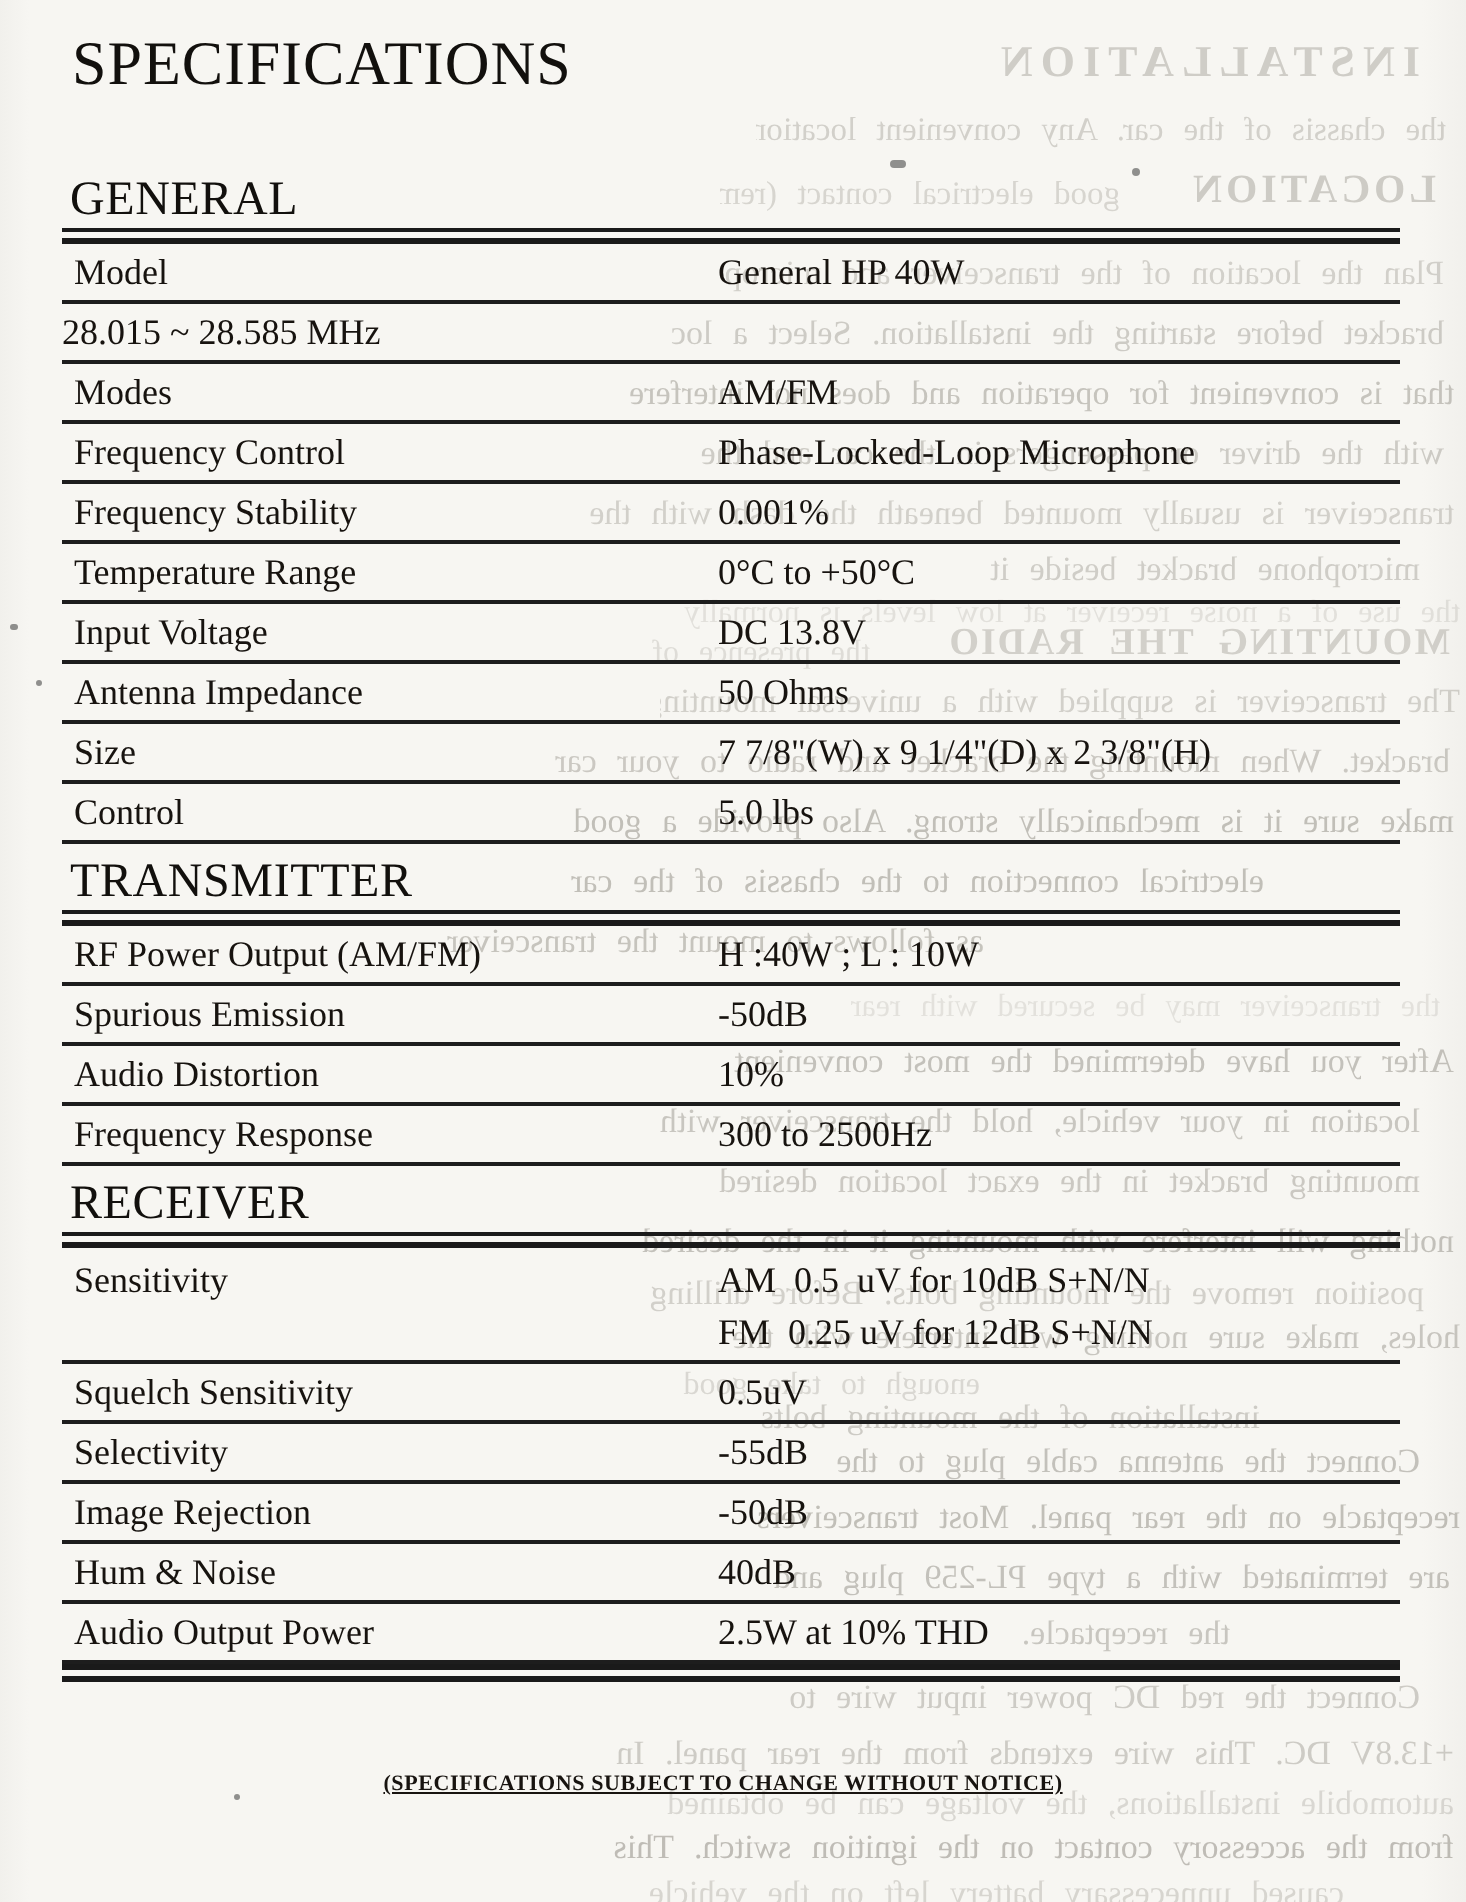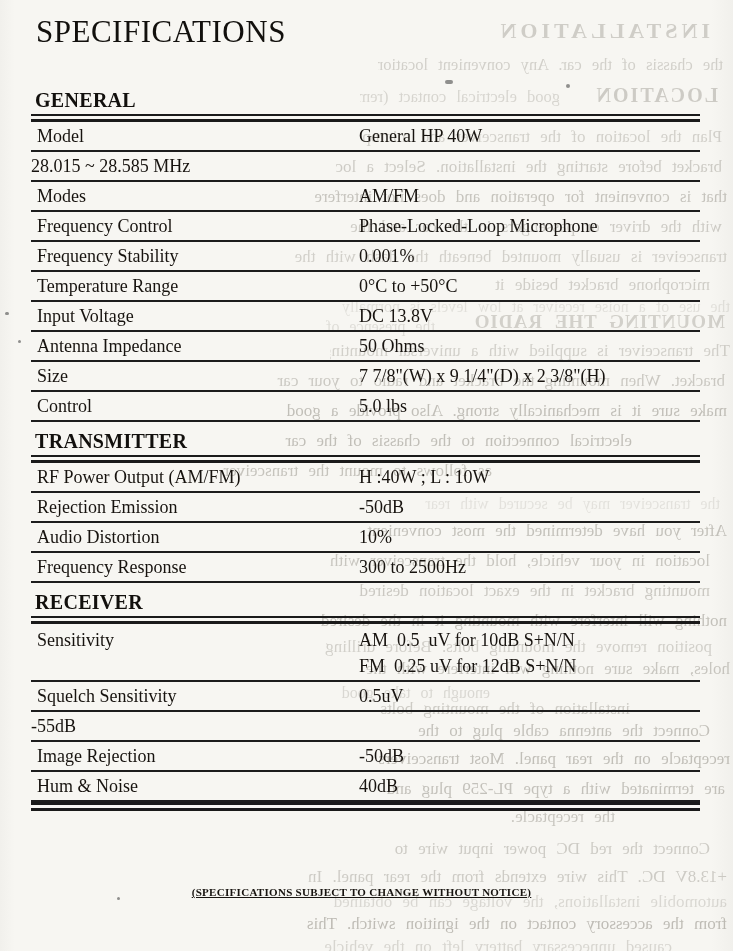--- a/index.html
+++ b/index.html
@@ -16,21 +16,21 @@
   }
   .speck{position:absolute;background:#3a3a3a;border-radius:2px;opacity:.55;}
   
   .content{position:absolute;inset:0;}
   .title{
     position:absolute;top:14px;left:36px;margin:0;
     font-size:31px;font-weight:400;letter-spacing:.5px;color:#12100d;
   }
   #spec-table{position:absolute;top:88px;left:31px;width:669px;}
   .section-heading{
-    font-size:20px;font-weight:700;letter-spacing:.3px;color:#12100d;
+    font-size:24px;font-weight:400;letter-spacing:.3px;color:#12100d;
     margin:7px 0 2px 0;padding-left:4px;line-height:24px;height:24px;
   }
   .section-heading:first-child{margin-top:0;}
   .dbl{height:3px;border-top:2px solid #1a1a1a;border-bottom:3px solid #1a1a1a;}
   .dbl-end{height:3px;border-top:3px solid #1a1a1a;border-bottom:3px solid #1a1a1a;}
   .spec-row{
     display:flex;align-items:center;height:30px;box-sizing:border-box;
     border-bottom:2px solid #1d1d1d;font-size:18px;
   }
   .spec-row.tall{height:58px;align-items:flex-start;padding-top:3px;}
@@ -136,21 +136,21 @@
           <span class="spec-label">Control</span>
           <span class="spec-value">5.0 lbs</span>
         </div>
         <div class="section-heading">TRANSMITTER</div>
         <div class="dbl"></div>
         <div class="spec-row">
           <span class="spec-label">RF Power Output (AM/FM)</span>
           <span class="spec-value">H :40W ; L : 10W</span>
         </div>
         <div class="spec-row">
-          <span class="spec-label">Rejection Emission</span>
+          <span class="spec-label">Spurious Emission</span>
           <span class="spec-value">-50dB</span>
         </div>
         <div class="spec-row">
           <span class="spec-label">Audio Distortion</span>
           <span class="spec-value">10%</span>
         </div>
         <div class="spec-row">
           <span class="spec-label">Frequency Response</span>
           <span class="spec-value">300 to 2500Hz</span>
         </div>
@@ -158,28 +158,33 @@
         <div class="dbl"></div>
         <div class="spec-row tall">
           <span class="spec-label">Sensitivity</span>
           <span class="spec-value"><div class="value-line">AM  0.5  uV for 10dB S+N/N</div><div class="value-line">FM  0.25 uV for 12dB S+N/N</div></span>
         </div>
         <div class="spec-row">
           <span class="spec-label">Squelch Sensitivity</span>
           <span class="spec-value">0.5uV</span>
         </div>
         <div class="spec-row">
+          <span class="spec-label">Selectivity</span>
           <span class="spec-value">-55dB</span>
         </div>
         <div class="spec-row">
           <span class="spec-label">Image Rejection</span>
           <span class="spec-value">-50dB</span>
         </div>
         <div class="spec-row">
           <span class="spec-label">Hum &amp; Noise</span>
           <span class="spec-value">40dB</span>
         </div>
+        <div class="spec-row">
+          <span class="spec-label">Audio Output Power</span>
+          <span class="spec-value">2.5W at 10% THD</span>
+        </div>
         <div class="dbl dbl-end"></div>
       </div>
 
     <div class="footer">(SPECIFICATIONS SUBJECT TO CHANGE WITHOUT NOTICE)</div>
   </div>
 </div>
 
 </body></html>

